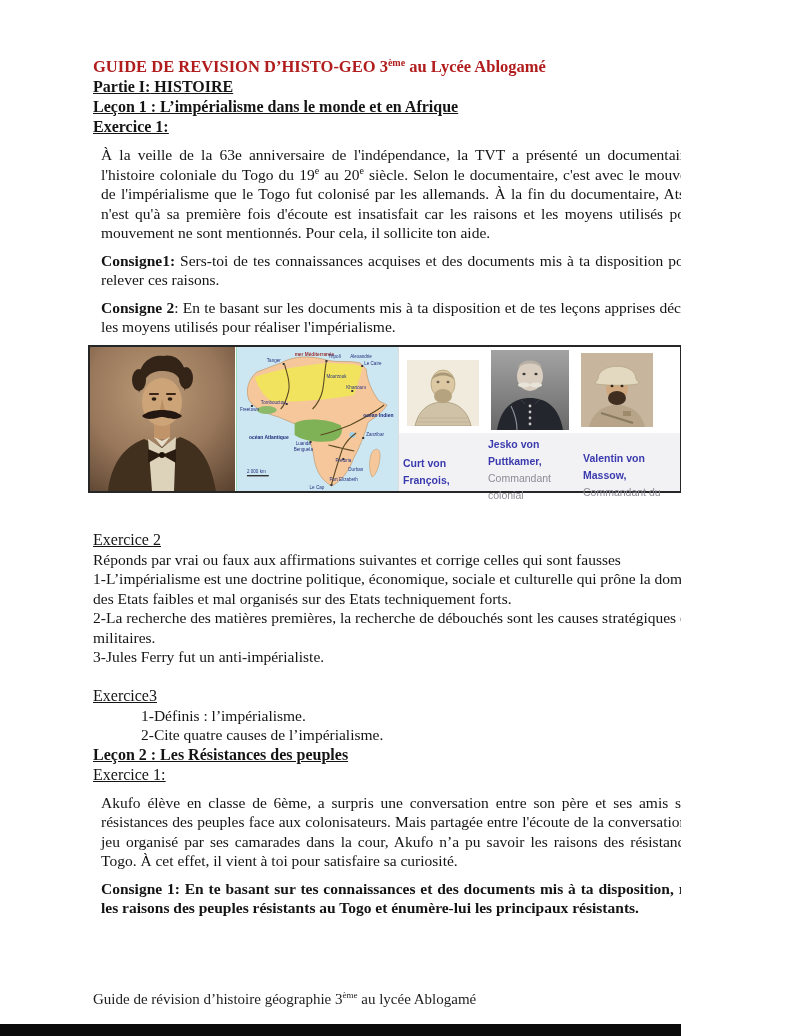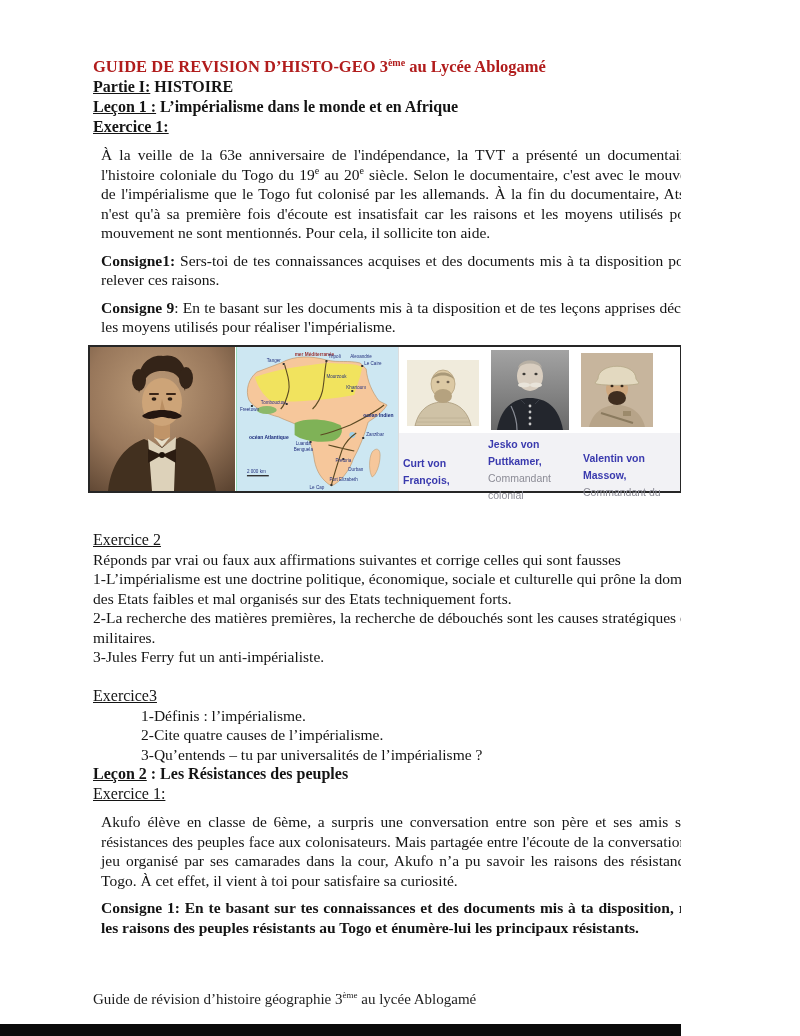--- a/index.html
+++ b/index.html
@@ -3,21 +3,21 @@
 <meta charset="utf-8">
 <style>
   html,body{margin:0;padding:0;background:#ffffff;}
   .page{position:relative;width:681px;height:1036px;background:#ffffff;overflow:hidden;
         font-family:"Liberation Serif",serif;color:#141414;}
   .content{position:absolute;left:93px;top:57px;width:633px;}
   .red{color:#b11c1c;}
   .b{font-weight:bold;}
   .u{text-decoration:underline;}
   h1.doc-title{margin:0;font-size:16.5px;line-height:20px;font-weight:bold;}
-  .hline{margin:0;font-size:16px;line-height:20px;}
+  .hline{margin:0;font-size:16px;line-height:20px;text-decoration:underline;}
   p.body{margin:8px;font-size:15.5px;line-height:19.5px;text-align:justify;}
   p.body-nj{margin:0;font-size:15.5px;line-height:19.5px;}
   sup.sp{font-size:10px;line-height:0;vertical-align:super;}
   .indent{padding-left:48px;}
 
   
   .figure-box{box-sizing:border-box;margin:2px 0 0 -5px;width:594px;height:148px;
               border:2px solid #262626;background:#fff;display:flex;}
   .fig-portrait{width:145px;height:144px;flex:0 0 145px;}
   .fig-map{width:162px;height:144px;flex:0 0 162px;margin-left:1px;border-left:1px solid #9db;box-sizing:border-box;}
@@ -58,21 +58,21 @@
     <p class="hline"><span class="b u">Partie I:</span><span class="b"> HISTOIRE</span></p>
 
     <p class="hline"><span class="b u">Leçon 1 :</span><span class="b"> L’impérialisme dans le monde et en Afrique</span></p>
 
     <p class="hline"><span class="b u">Exercice 1:</span></p>
 
     <p class="body"><span>À la veille de la 63e anniversaire de l'indépendance, la TVT a présenté un documentaire sur l'histoire coloniale du Togo du 19</span><sup class="sp">e</sup><span>  au 20</span><sup class="sp">e</sup><span> siècle. Selon le documentaire, c'est avec le mouvement de l'impérialisme que le Togo fut colonisé par les allemands. À la fin du documentaire, Atsu qui n'est qu'à sa première fois d'écoute est insatisfait car les raisons et les moyens utilisés pour ce mouvement ne sont mentionnés. Pour cela, il sollicite ton aide.</span></p>
 
     <p class="body"><span class="b">Consigne1:</span><span> Sers-toi de tes connaissances acquises et des documents mis à ta disposition pour lui relever ces raisons.</span></p>
 
-    <p class="body"><span class="b">Consigne 9</span><span>: En te basant sur les documents mis à ta disposition et de tes leçons apprises décris-lui les moyens utilisés pour réaliser l'impérialisme.</span></p>
+    <p class="body"><span class="b">Consigne 2</span><span>: En te basant sur les documents mis à ta disposition et de tes leçons apprises décris-lui les moyens utilisés pour réaliser l'impérialisme.</span></p>
 
     <div class="figure-box">
 
       <svg class="fig-portrait" viewBox="0 0 145 144" preserveAspectRatio="none" aria-hidden="true">
         <defs>
           <radialGradient id="pgrad" cx="45%" cy="32%" r="85%">
             <stop offset="0%" stop-color="#bd9c79"></stop>
               <stop offset="55%" stop-color="#97765a"></stop>
               <stop offset="100%" stop-color="#5c4431"></stop>
           </radialGradient>
@@ -214,21 +214,20 @@
 
     <p class="hline mt-ex2"><span class="u">Exercice 2</span></p>
     <p class="body-nj">Réponds par vrai ou faux aux affirmations suivantes et corrige celles qui sont fausses</p>
     <p class="body-nj">1-L’impérialisme est une doctrine politique, économique, sociale et culturelle qui prône la domination des Etats faibles et mal organisés sur des Etats techniquement forts.</p>
     <p class="body-nj">2-La recherche des matières premières, la recherche de débouchés sont les causes stratégiques et militaires.</p>
     <p class="body-nj">3-Jules Ferry fut un anti-impérialiste.</p>
 
     <p class="hline mt-ex3"><span class="u">Exercice3</span></p>
     <p class="body-nj indent">1-Définis : l’impérialisme.</p>
     <p class="body-nj indent">2-Cite quatre causes de l’impérialisme.</p>
-    <p class="body-nj indent">3-Qu’entends – tu par universalités de l’impérialisme ?</p>
 
     <p class="hline"><span class="b u">Leçon 2</span><span class="b"> : Les Résistances des peuples</span></p>
 
     <p class="hline"><span class="u">Exercice 1:</span></p>
 
     <p class="body">Akufo élève en classe de 6ème, a surpris une conversation entre son père et ses amis sur les résistances des peuples face aux colonisateurs. Mais partagée entre l'écoute de la conversation et le jeu organisé par ses camarades dans la cour, Akufo n’a pu savoir les raisons des résistances au Togo. À cet effet, il vient à toi pour satisfaire sa curiosité.</p>
 
     <p class="body"><span class="b">Consigne 1:</span><span class="b"> En te basant sur  tes connaissances et des documents mis à ta disposition, relève les raisons des peuples résistants au Togo et énumère-lui les principaux résistants.</span></p>
 
   </div>

